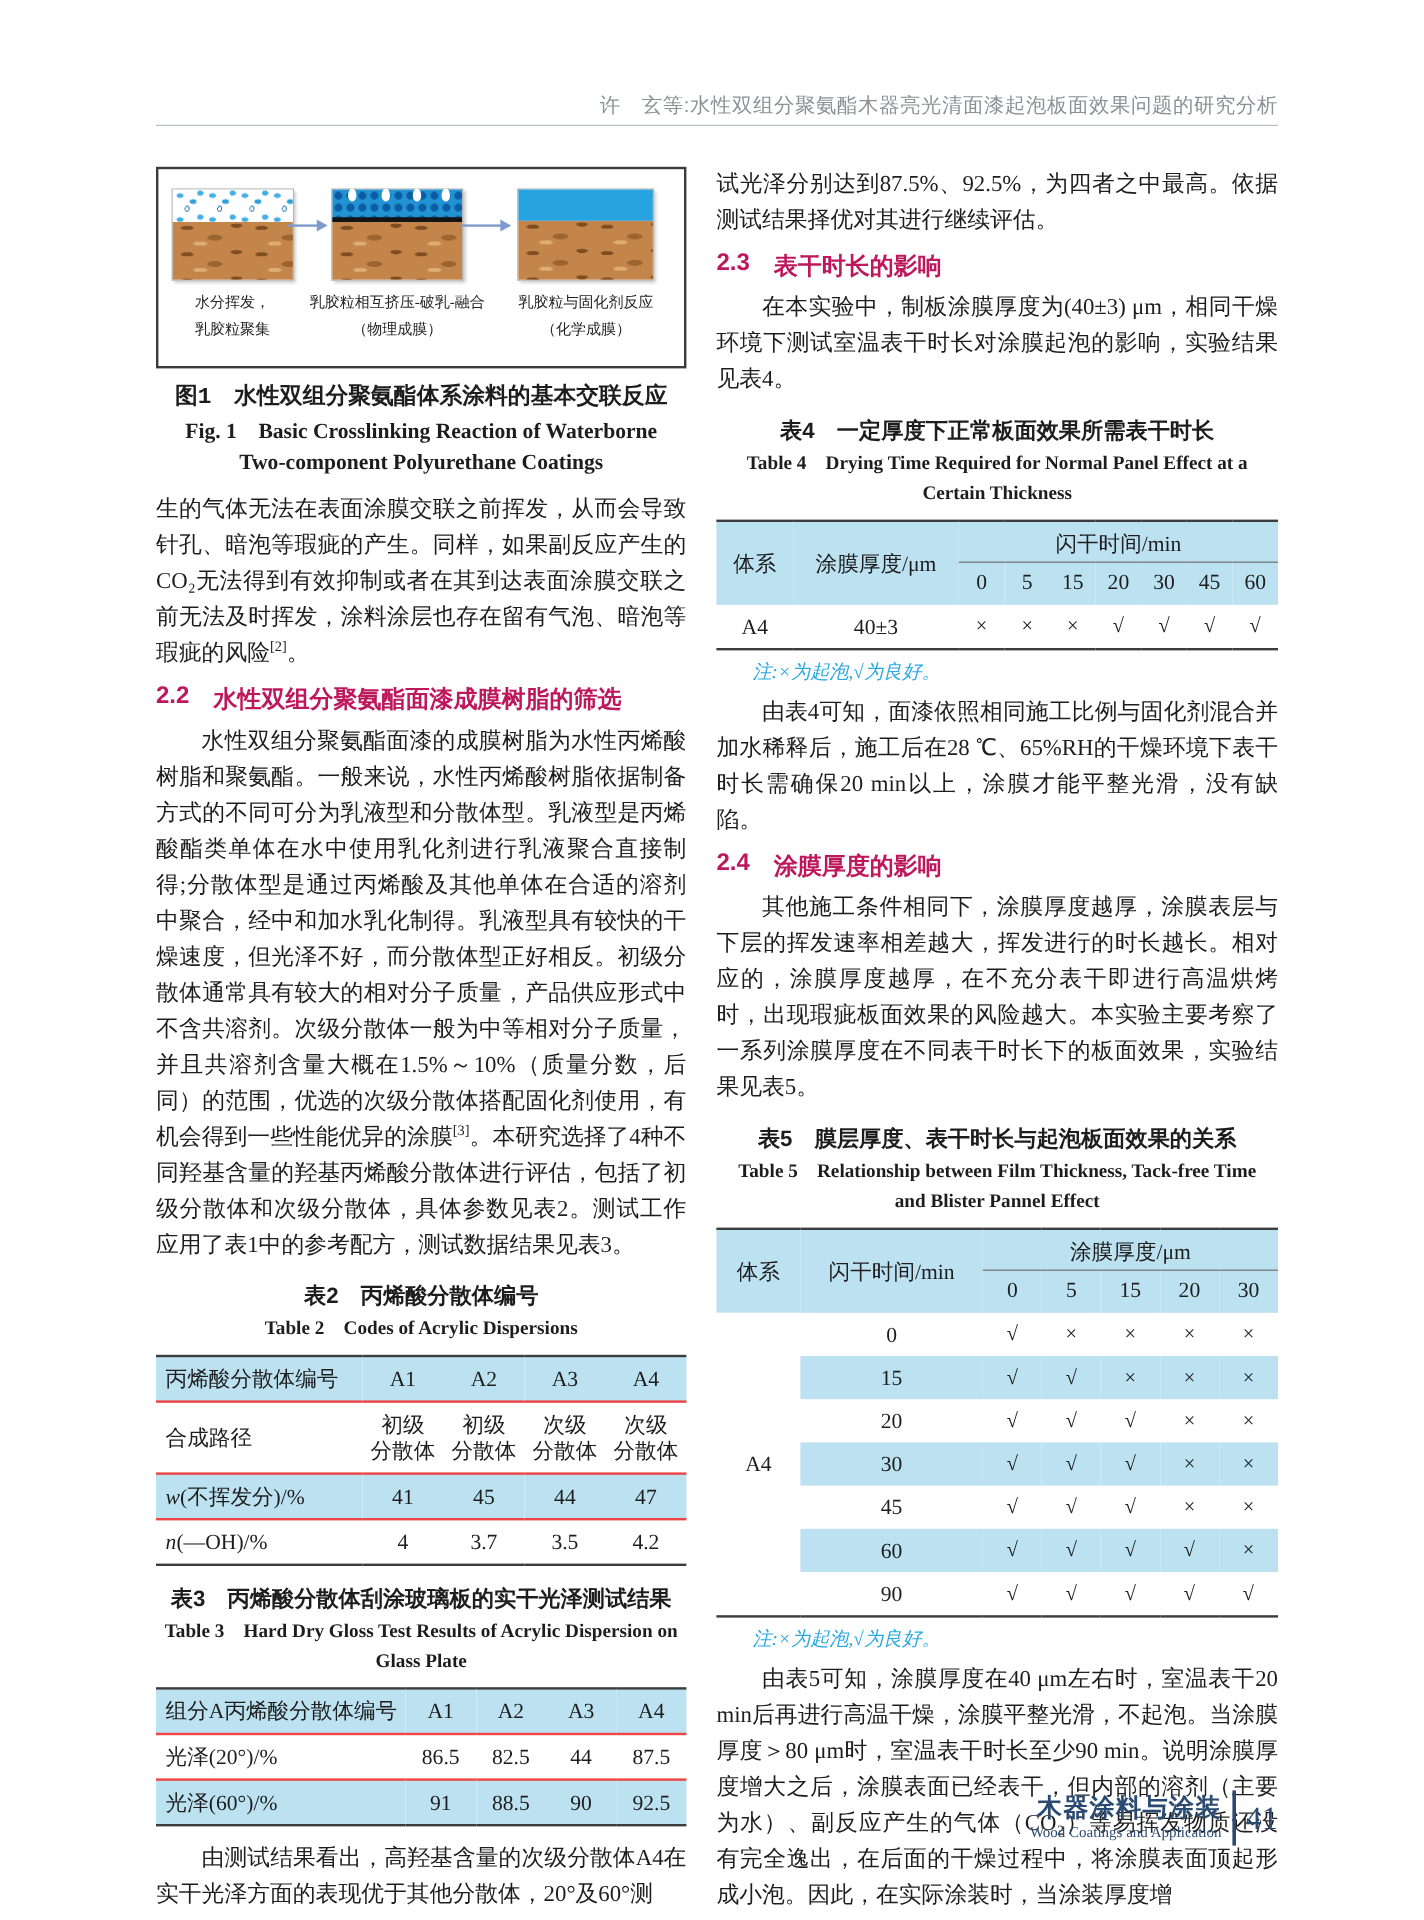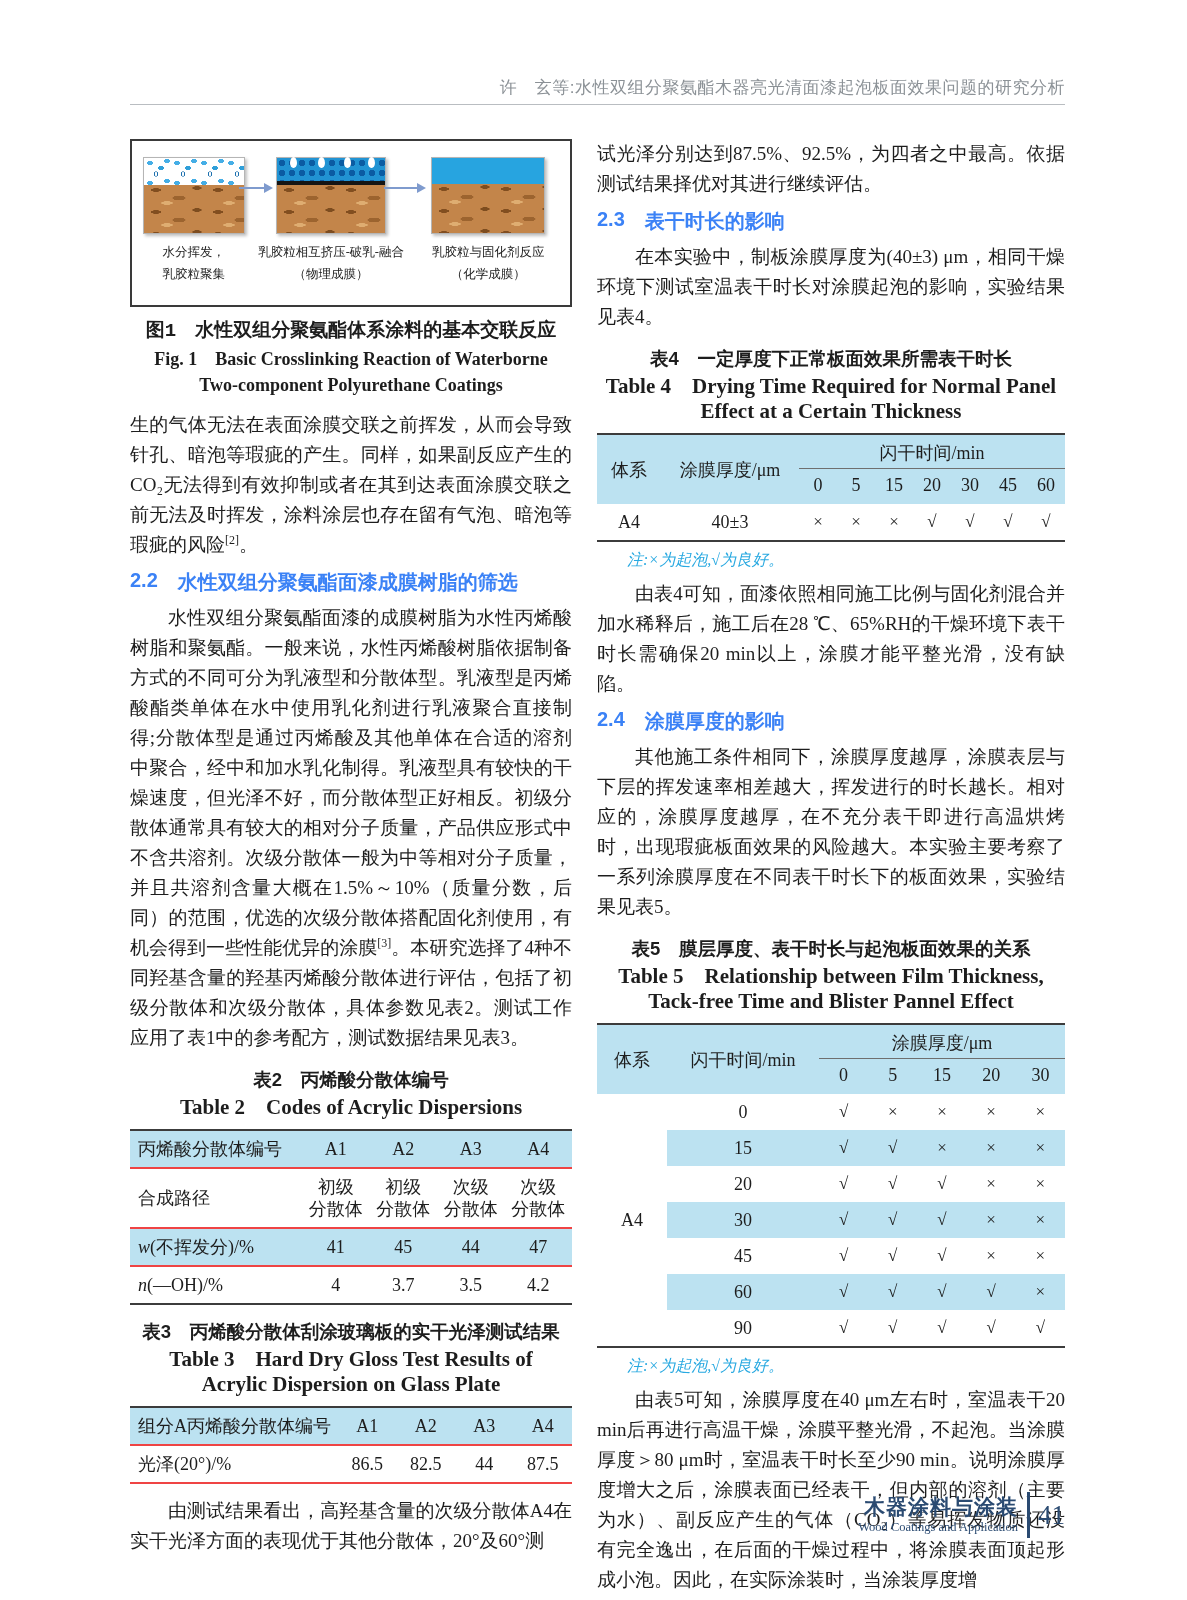--- a/index.html
+++ b/index.html
@@ -10,21 +10,21 @@
     font-family:"Liberation Sans",sans-serif;font-size:17px;color:#8b9196;letter-spacing:.5px;}
   .head-rule{position:absolute;top:104px;left:130px;width:935px;height:1px;background:#b9bdc1;}
   
   .col{position:absolute;top:139px;}
   .col-left{left:130px;width:442px;}
   .col-right{left:597px;width:468px;}
   p.body{font-size:19px;line-height:30px;text-align:justify;margin:0;}
   p.indent{text-indent:2em;}
   .sup{font-size:12px;vertical-align:super;line-height:0;}
   
-  .sec-h{font-family:"Liberation Sans",sans-serif;font-weight:bold;font-size:20px;color:#3b82f6;
+  .sec-h{font-family:"Liberation Sans",sans-serif;font-weight:bold;font-size:20px;color:#be185d;
     margin:9px 0 7px;display:flex;}
   .sec-h .num{margin-right:20px;}
   
   .fig-box{border:2px solid #3a3a3a;height:148px;position:relative;padding:16px 9px 0;}
   .panels{display:flex;justify-content:space-between;}
   .panel-col{text-align:center;}
   .pc1{width:106px;}.pc2{width:170px;}.pc3{width:146px;}
   .graphic{margin:0 auto;border:1px solid #b5b5b5;box-shadow:2px 2px 3px rgba(0,0,0,.25);height:75px;}
   .g1{width:100px;}.g2{width:108px;}.g3{width:112px;}
   .strip{position:relative;}
@@ -54,21 +54,21 @@
   .fig-arrow::after{content:"";position:absolute;right:-2px;top:-4px;
     border-left:9px solid #7f9bce;border-top:5px solid transparent;border-bottom:5px solid transparent;}
   .arr1{left:107px;width:32px;}
   .arr2{left:252px;width:40px;}
   .fig-cap-zh{text-align:center;font-family:Liberation Mono, monospace;font-weight:bold;
     font-size:19px;margin:10px 0 3px;}
   .fig-cap-en{text-align:center;font-weight:bold;font-size:18px;line-height:26px;margin:0 14px;}
   
   .tbl-title-zh{text-align:center;font-family:"Liberation Sans",sans-serif;font-weight:bold;
     font-size:18.5px;margin:14px 0 3px;}
-  .tbl-title-en{text-align:center;font-weight:bold;font-size:21px;line-height:25px;margin:0 6px 9px;}
+  .tbl-title-en{text-align:center;font-weight:bold;font-size:16px;line-height:25px;margin:0 6px 9px;}
   table{border-collapse:collapse;width:100%;table-layout:fixed;border-radius:11px;}
   .rule-table{border-top:2px solid #3c3c3c;border-bottom:2px solid #3c3c3c;}
   th,td{font-size:18px;line-height:22px;text-align:center;padding:7px 2px;font-weight:normal;
     white-space:pre-line;}
   .shade{background:#bce2f1;}
   .gap-row th,.gap-row td{border-bottom:2px solid #ef4444;}
   .lbl{text-align:left;padding-left:8px;}
   .t2 col.c0{width:172px;} .t3 col.c0{width:208px;}
   .t4 col.c0{width:64px;} .t4 col.c1{width:138px;}
   .t5 col.c0{width:70px;} .t5 col.c1{width:152px;}
@@ -213,20 +213,27 @@
           </tr>
         </thead>
       <tbody id="t3-body">
           <tr class="gap-row">
             <td class="lbl">光泽(20°)/%</td>
             <td>86.5</td>
             <td>82.5</td>
             <td>44</td>
             <td>87.5</td>
           </tr>
+          <tr>
+            <td class="lbl shade">光泽(60°)/%</td>
+            <td class="shade">91</td>
+            <td class="shade">88.5</td>
+            <td class="shade">90</td>
+            <td class="shade">92.5</td>
+          </tr>
         </tbody>
     </table>
 
     <div class="spacer12"></div>
     <p class="body indent">由测试结果看出，高羟基含量的次级分散体A4在实干光泽方面的表现优于其他分散体，20°及60°测</p>
   </div>
 
   <div class="col col-right">
 
     <p class="body">试光泽分别达到87.5%、92.5%，为四者之中最高。依据测试结果择优对其进行继续评估。</p>

